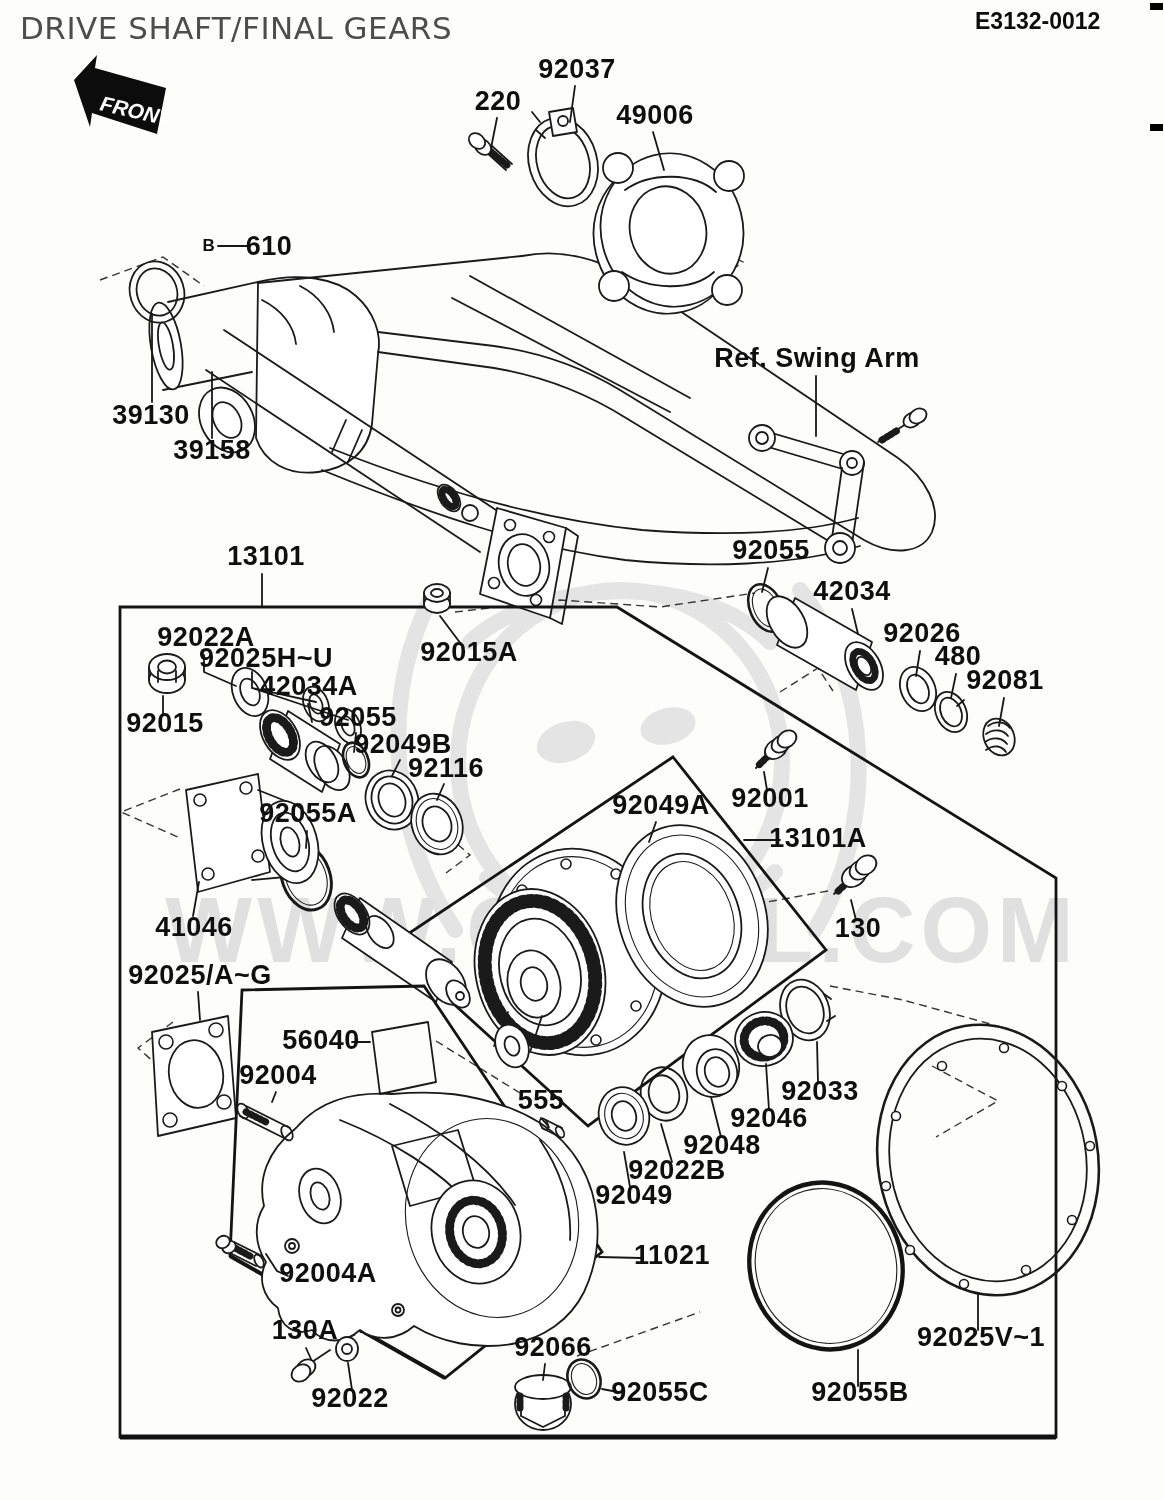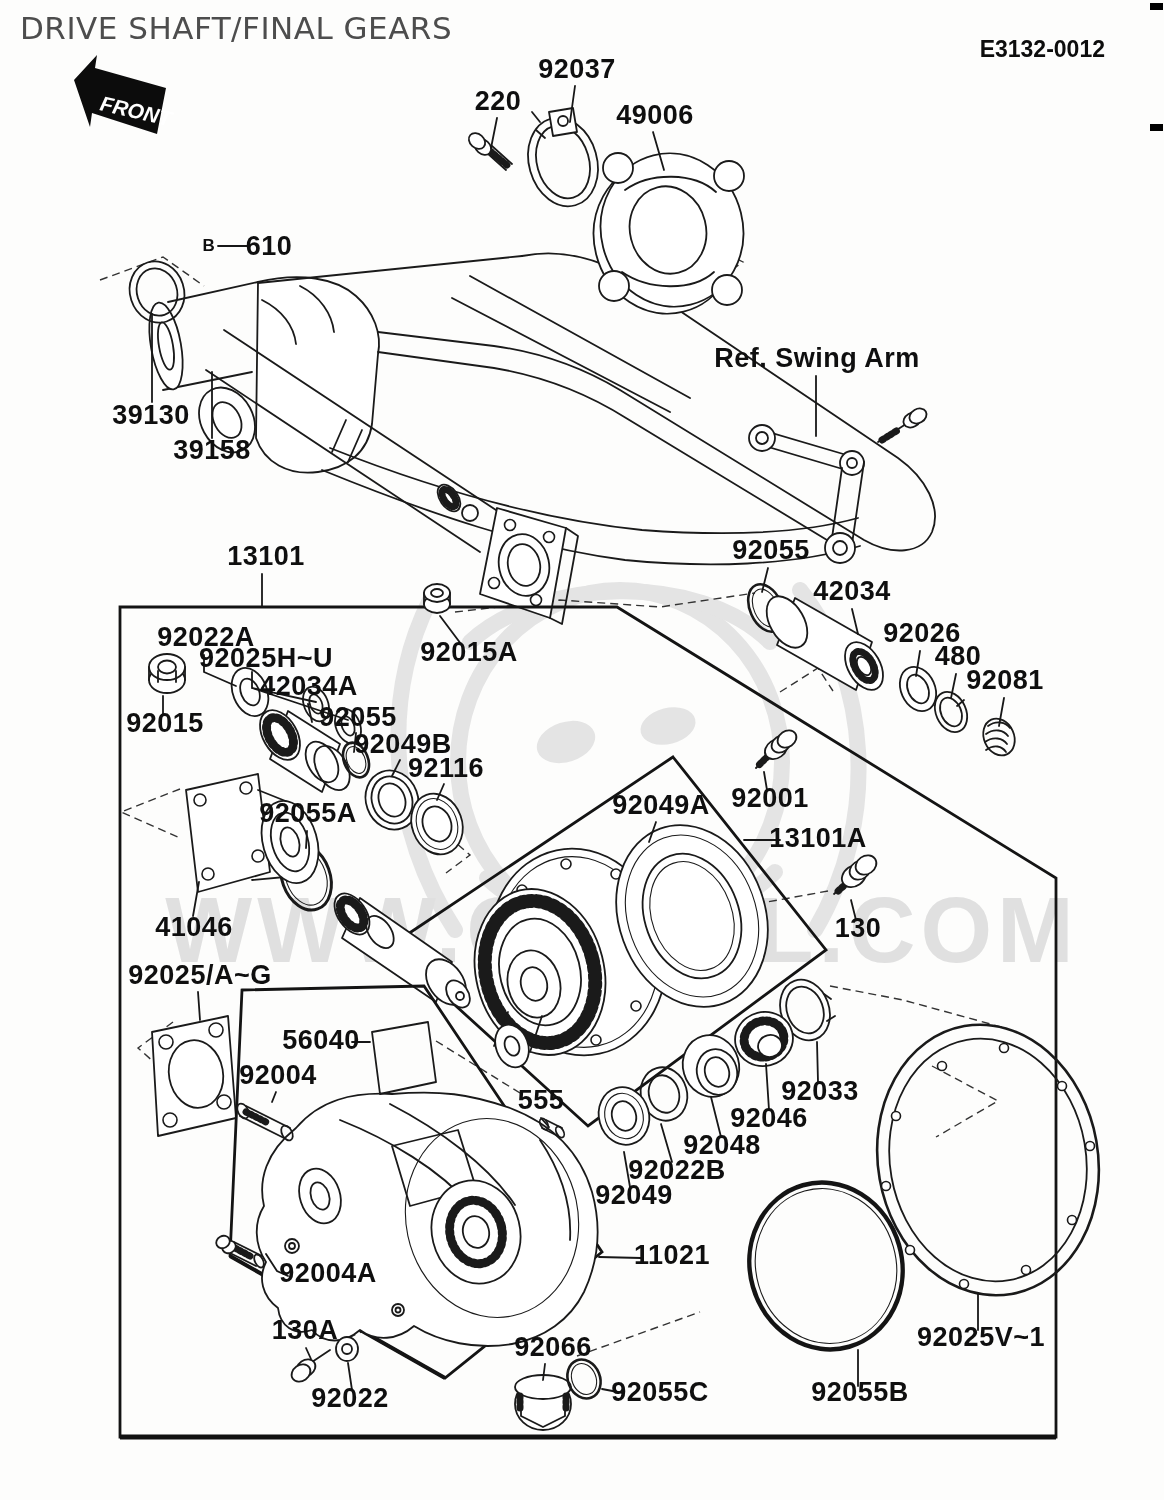--- a/index.html
+++ b/index.html
@@ -1,21 +1,21 @@
 <!DOCTYPE html>
 <html><head>
 <meta charset="utf-8">
 <style>
   html,body{margin:0;padding:0;background:#ffffff;}
   .page{position:relative;width:1164px;height:1500px;background:#fdfdfc;overflow:hidden;
         font-family:"Liberation Sans",sans-serif;}
   .diagram-title{position:absolute;left:20px;top:10px;font-family:"DejaVu Sans",sans-serif;
         font-size:31px;color:#4d4d4d;letter-spacing:.5px;white-space:nowrap;}
-  .diagram-code{position:absolute;left:975px;top:8px;width:130px;text-align:right;
-        font-size:23px;font-weight:700;color:#0d0d0d;letter-spacing:0px;margin-top:28px;}
+  .diagram-code{position:absolute;left:975px;top:8px;width:130px;text-align:left;
+        font-size:23px;font-weight:700;color:#0d0d0d;letter-spacing:0px;}
   .banner{position:absolute;left:0;top:1447px;width:100%;text-align:center;
         font-size:44px;color:#cc0000;letter-spacing:0px;}
   svg{position:absolute;left:0;top:0;}
   .ln{fill:none;stroke:#1a1a1a;stroke-width:1.8;stroke-linecap:round;stroke-linejoin:round;}
   .fw{fill:#ffffff;stroke:#1a1a1a;stroke-width:1.8;stroke-linejoin:round;}
   .thin{fill:none;stroke:#1a1a1a;stroke-width:1.1;}
   .w25{fill:none;stroke:#1a1a1a;stroke-width:2.6;}
   .w3{fill:none;stroke:#1a1a1a;stroke-width:3;}
   .w45{fill:none;stroke:#141414;stroke-width:4.5;}
   .bx{fill:none;stroke:#141414;stroke-width:2.8;stroke-linejoin:miter;}

